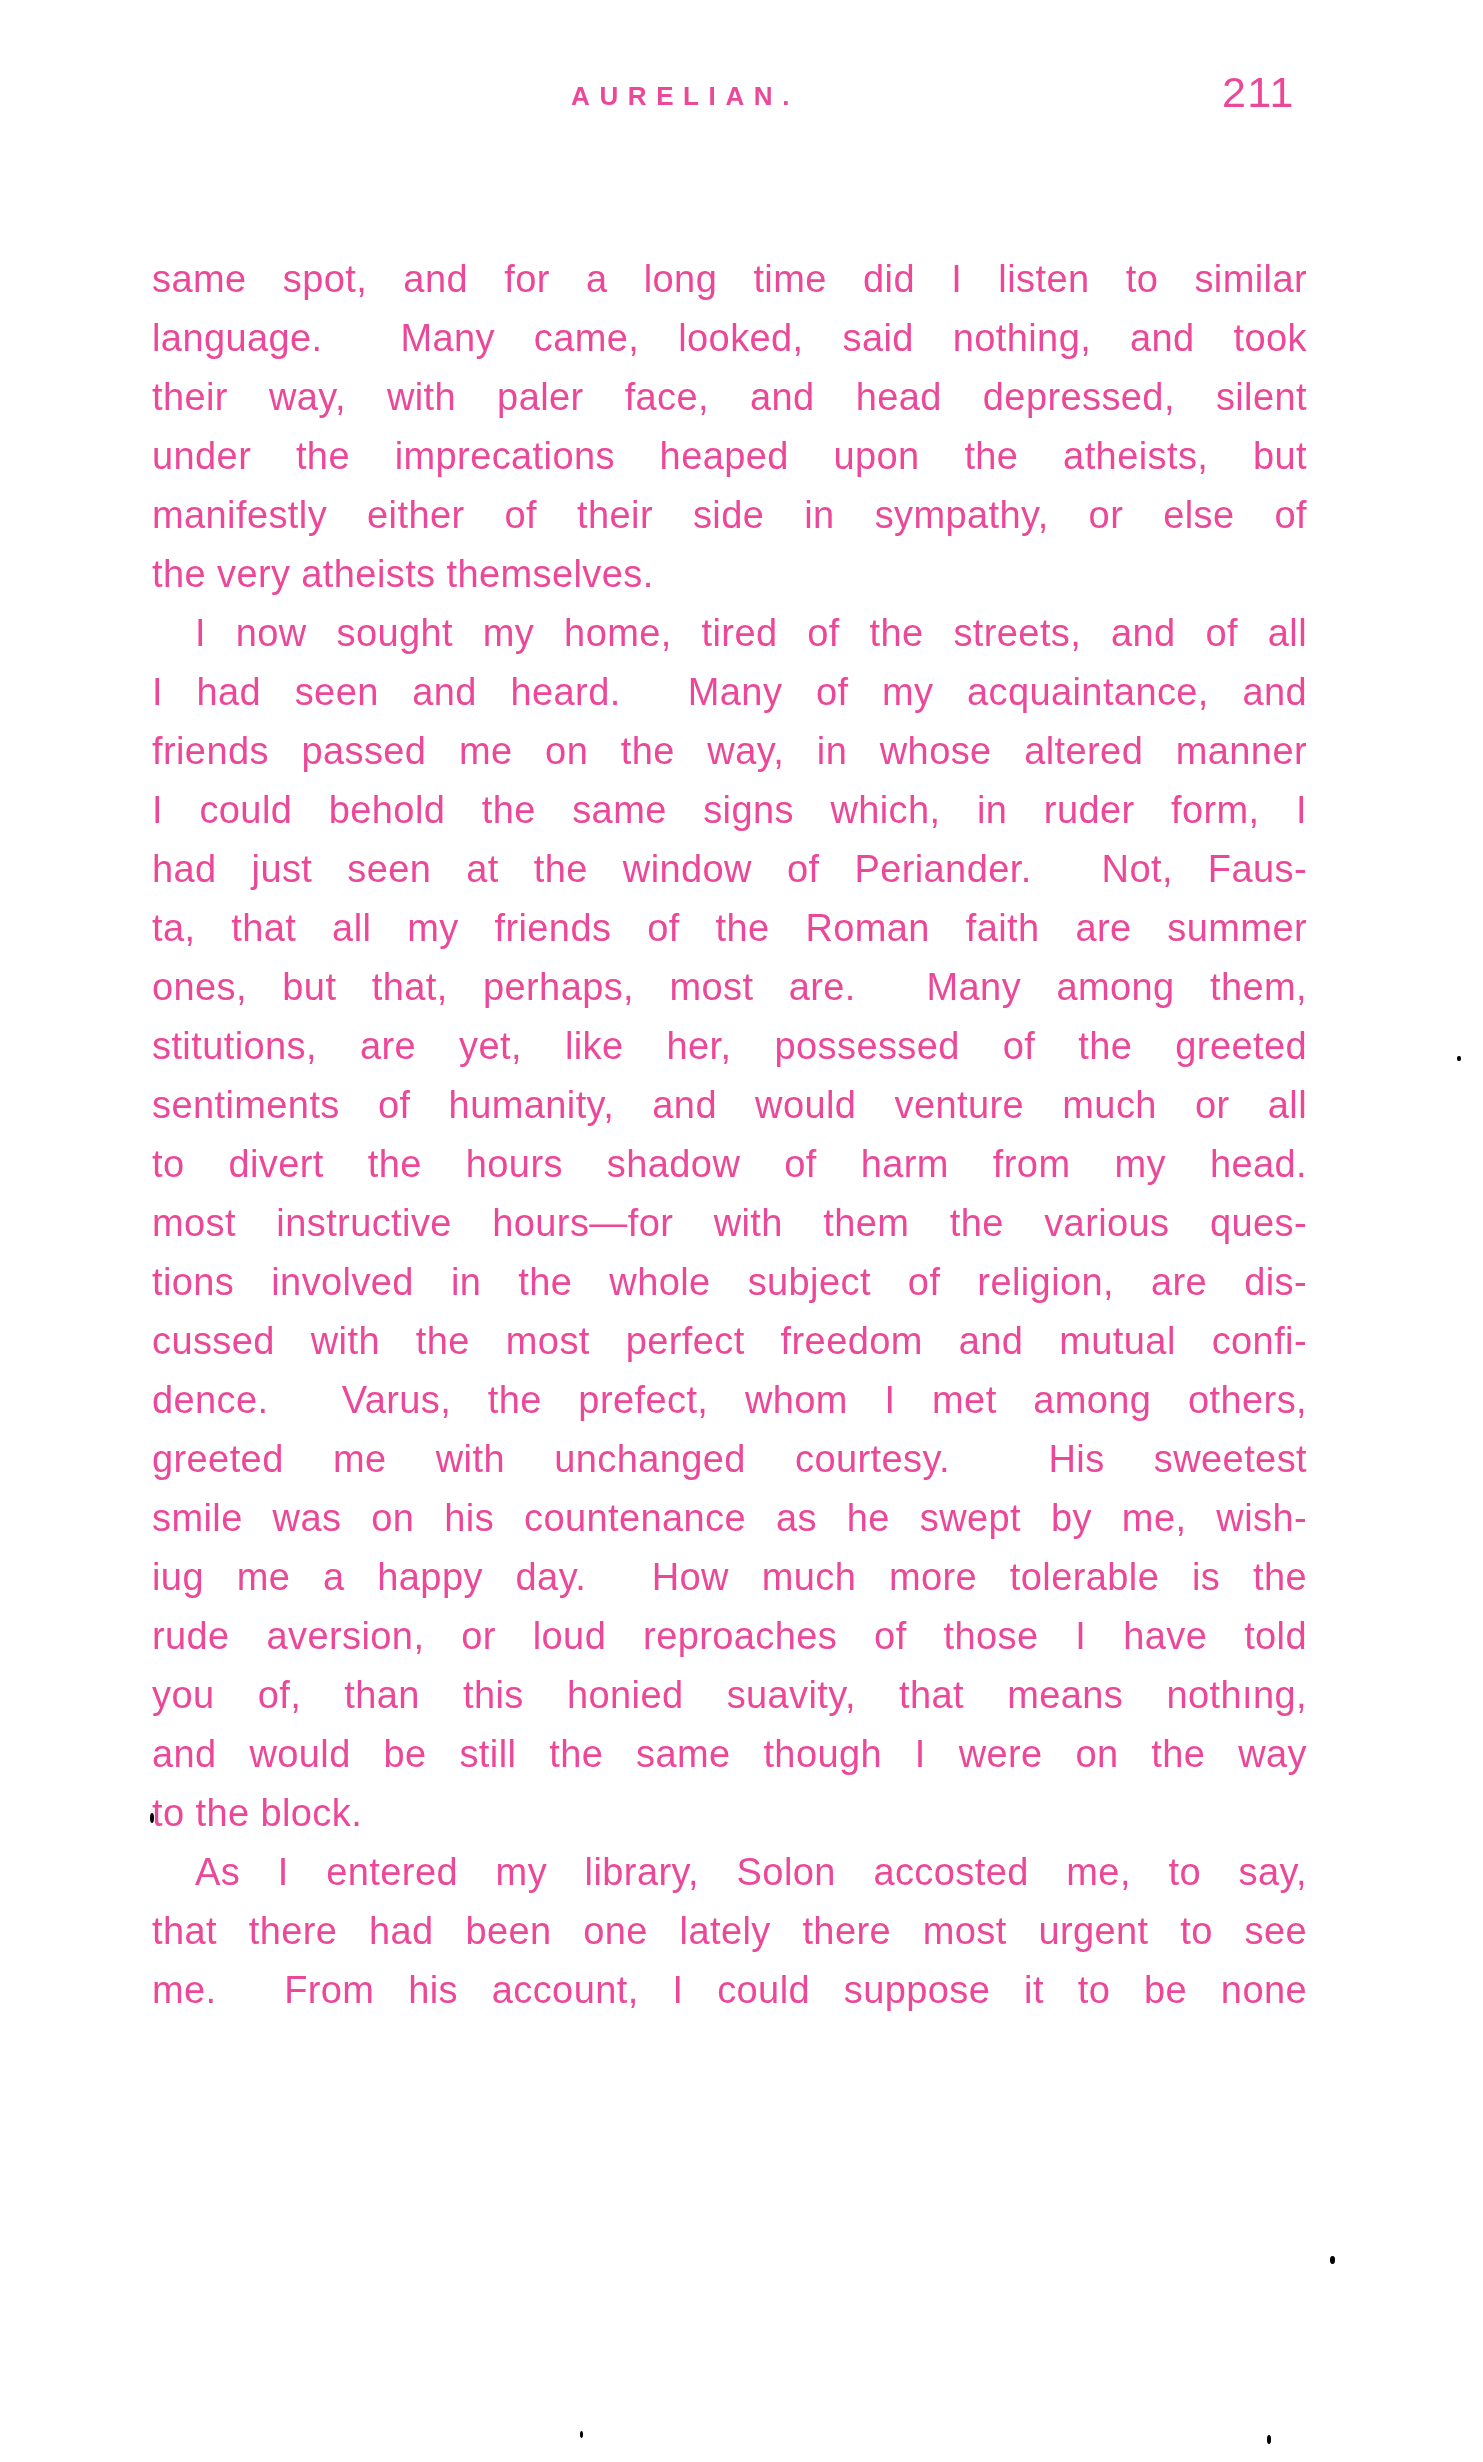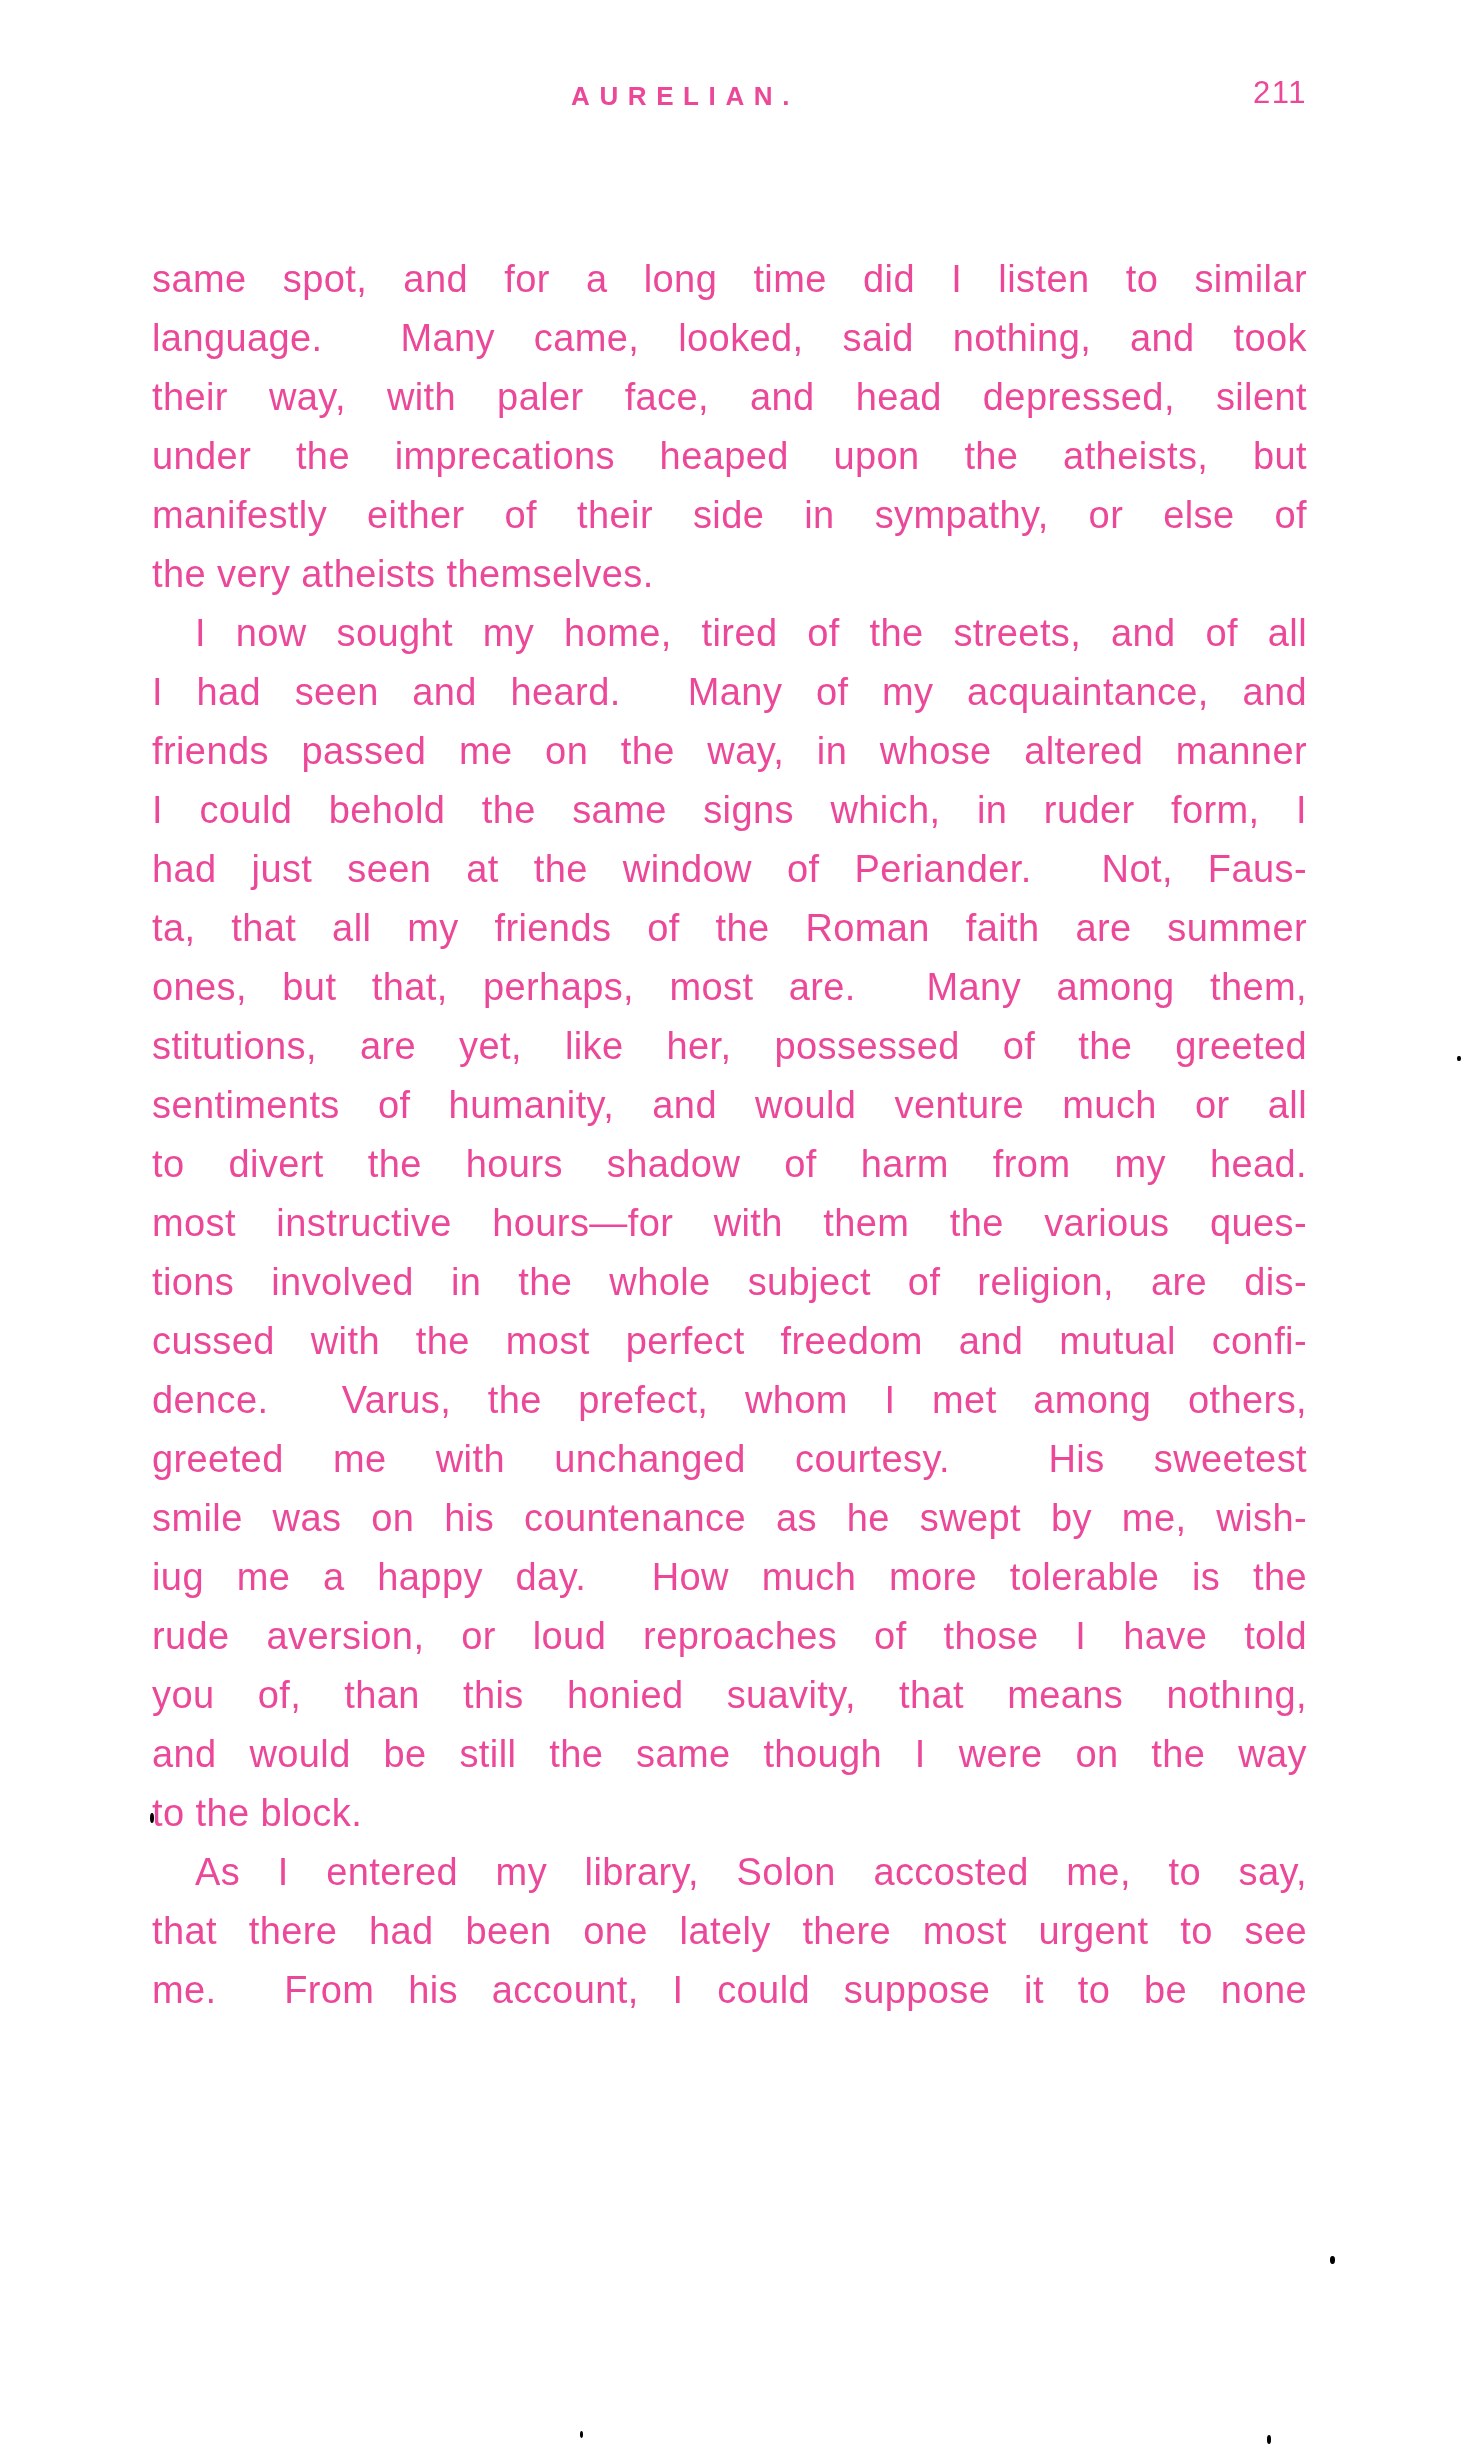--- a/index.html
+++ b/index.html
@@ -29,23 +29,23 @@
   .head-title {
     text-align: center;
     font-size: 26px;
     font-weight: 700;
     letter-spacing: 9.6px;
     line-height: 47px;
     padding-right: 89px; 
   }
   .page-num {
     position: absolute;
-    right: 0;
+    right: 12px;
     top: -4.4px;
-    font-size: 31px;
+    font-size: 43px;
     line-height: 47px;
     font-weight: 400;
     letter-spacing: 1.5px;
   }
   .body-text {
     position: absolute;
     top: 250px;
     left: 0;
     width: 100%;
   }

